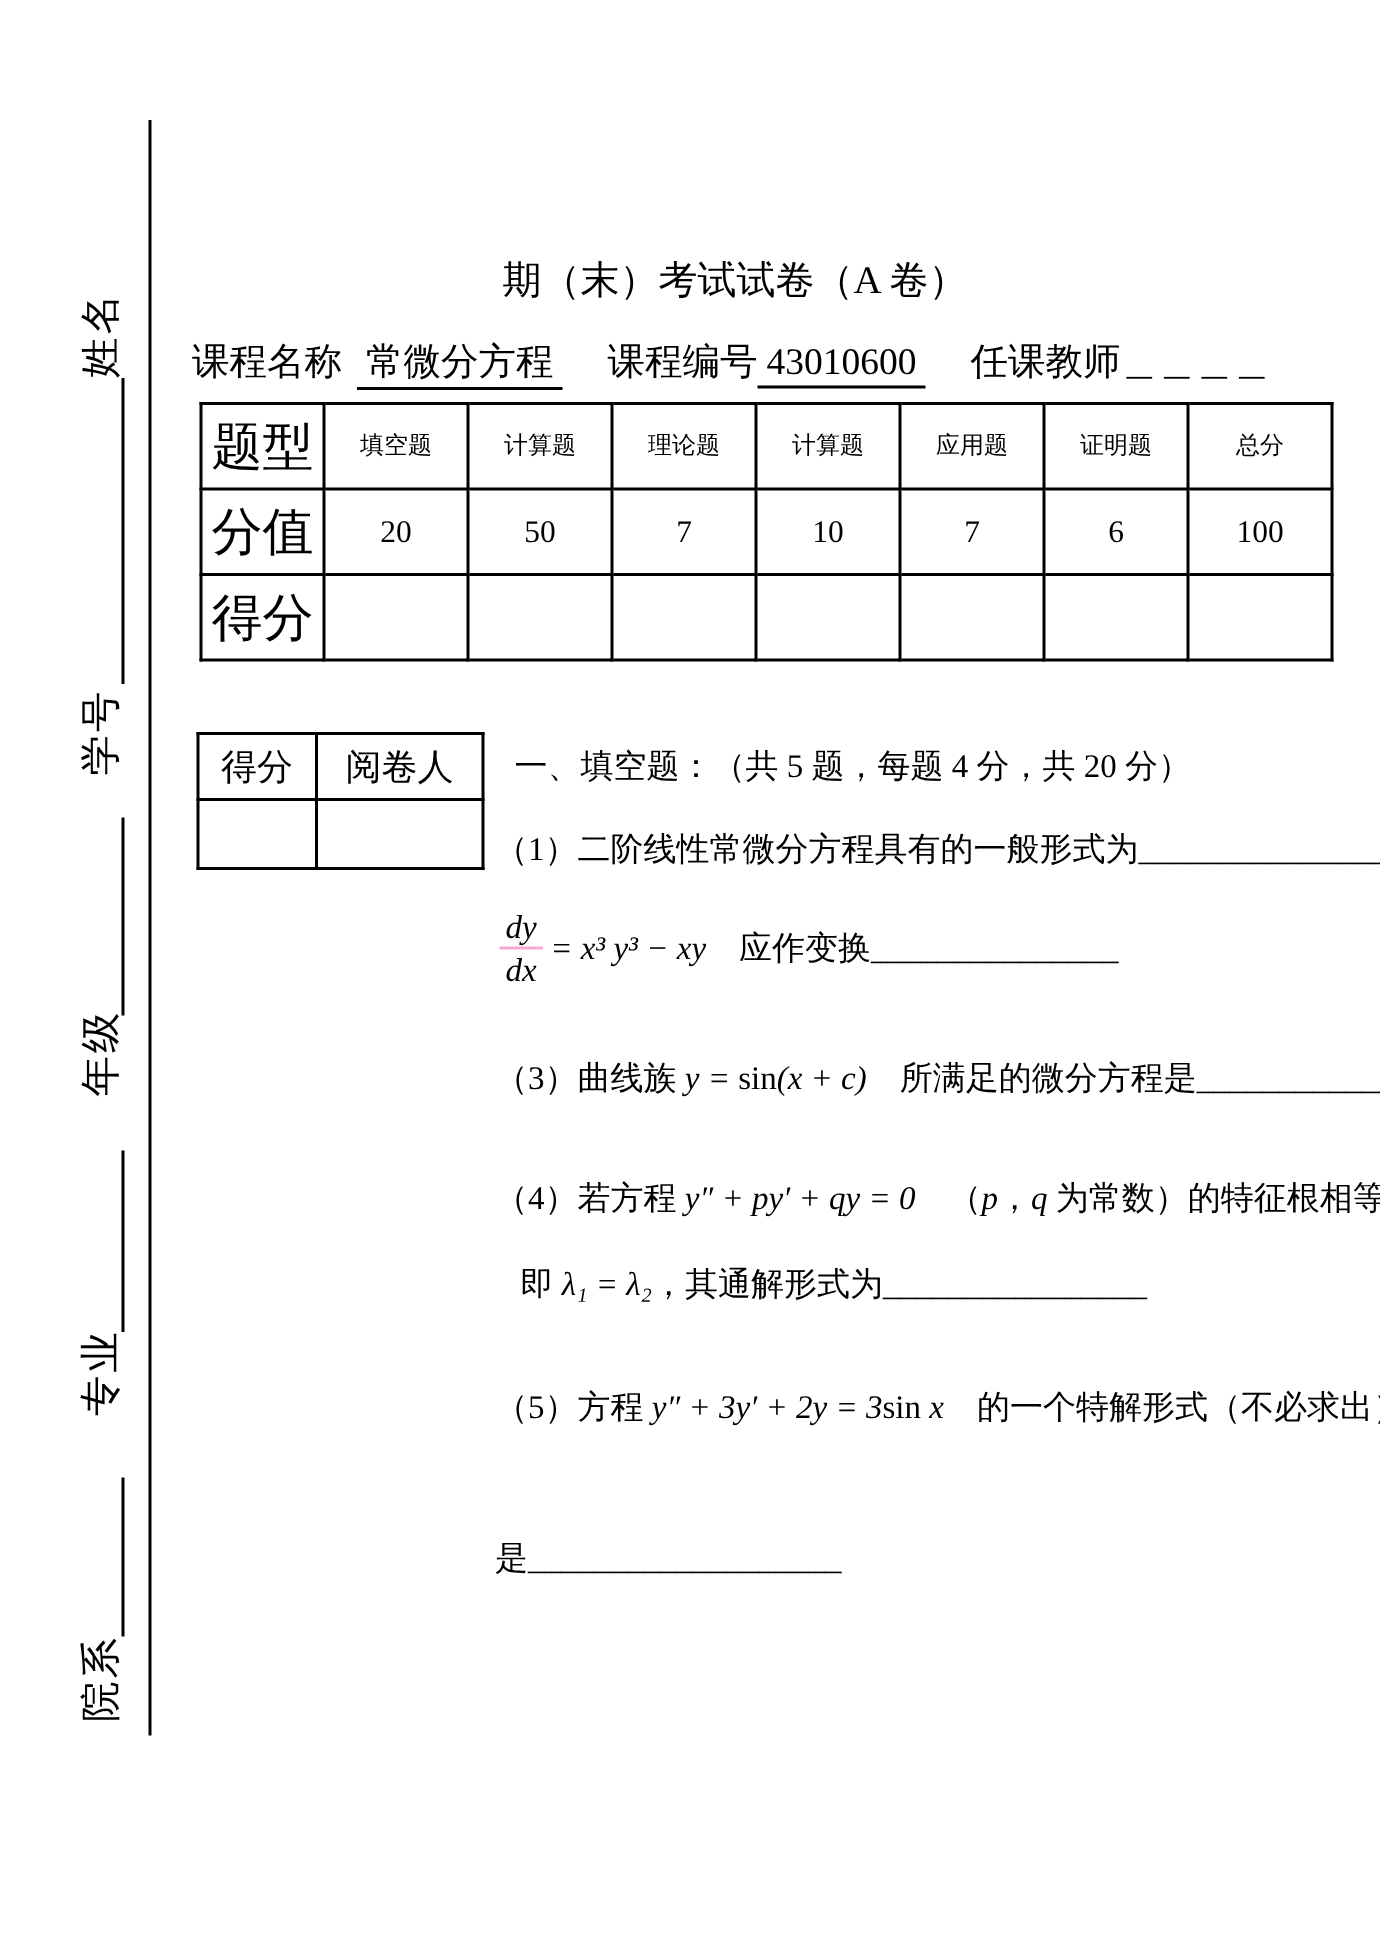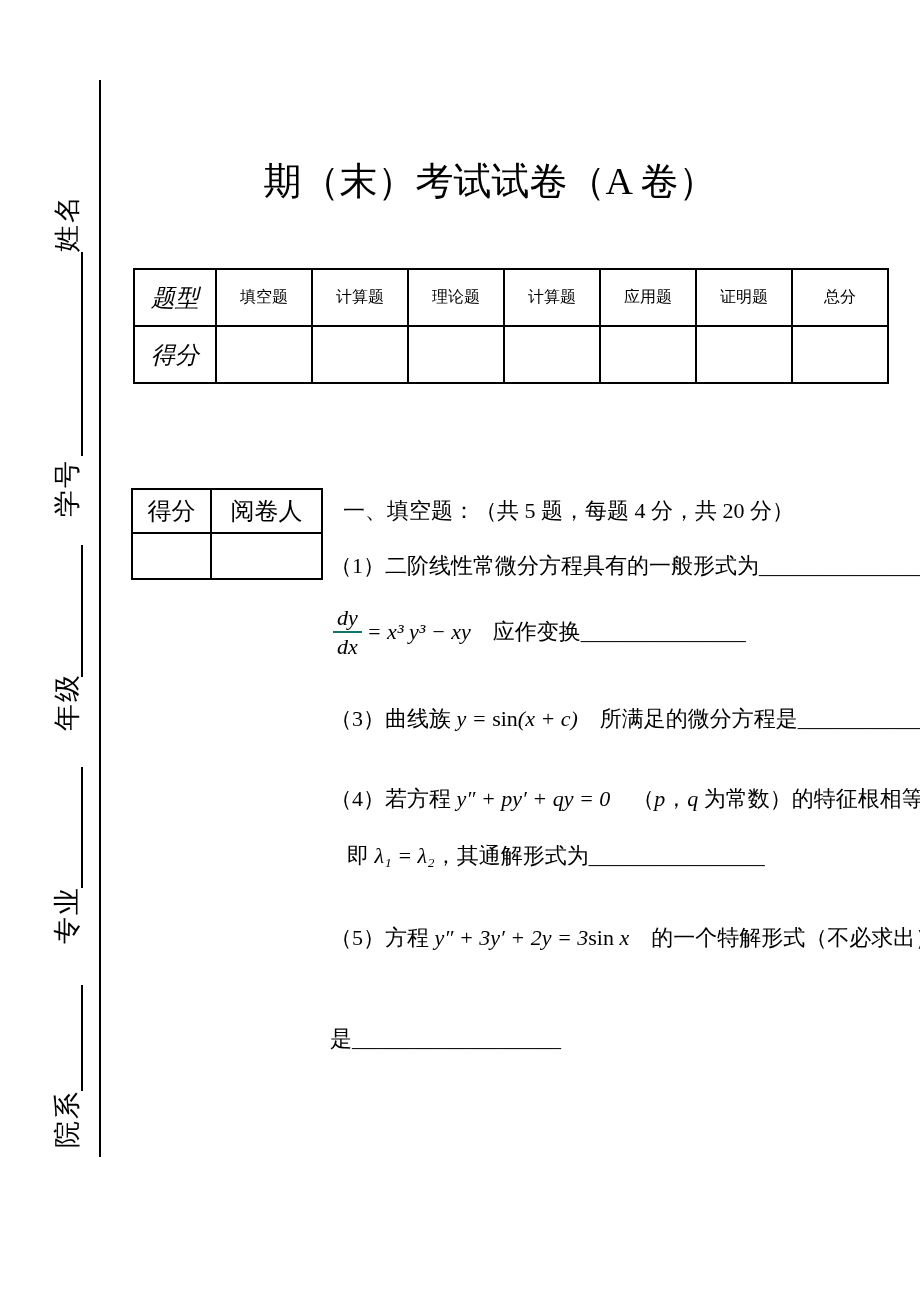--- a/index.html
+++ b/index.html
@@ -16,49 +16,49 @@
   .ruled-line   { position:absolute; left:81px; width:2px; background:#000; }
   .side-label {
     position:absolute; left:67px; white-space:nowrap;
     transform:translate(-50%,-50%) rotate(-90deg);
     font-size:27px; letter-spacing:2px;
   }
 
   
   .title-wrap { position:absolute; left:60px; width:860px; text-align:center; white-space:nowrap; }
   .title1 { top:104px; font-size:33px; }
-  .title2 { top:156px; font-size:38px; }
+  .title2 { top:169px; font-size:26px; }
 
   
   .course-line { position:absolute; left:128px; top:224px; font-size:25px; white-space:nowrap; }
   .u-val { display:inline-block; border-bottom:2px solid #000; padding:0 6px 1px 6px; }
   .gap-sm { margin-left:10px; }
   .gap-md { margin-left:30px; }
 
   
   table { border-collapse:collapse; table-layout:fixed; }
   td { border:2px solid #000; text-align:center; vertical-align:middle; overflow:hidden; }
   .score-table { position:absolute; left:133px; top:268px; width:754px; }
   .score-table td { height:53px; font-size:16px; }
-  .score-table td.rowhead { font-size:24px;font-style:italic; }
+  .score-table td.rowhead { font-size:34px; }
   .score-table td.num { font-size:21px; }
   .grader-table { position:absolute; left:131px; top:488px; width:192px; }
   .grader-table td { font-size:24px; }
   .grader-table tr.hrow td { height:40px; }
   .grader-table tr.erow td { height:42px; }
 
   
   .sec-heading { position:absolute; left:343px; top:496px; font-size:22px; white-space:nowrap; }
   .qline { position:absolute; font-size:22px; white-space:nowrap; }
   .m  { font-style:italic; font-family:"Liberation Serif","DejaVu Serif",serif; }
   .fn { font-style:normal; }
   .blank { letter-spacing:0; }
   .q2row { display:flex; align-items:center; height:60px; }
   .frac { display:inline-block; text-align:center; line-height:1.05; margin:0 5px 0 3px; font-size:22px; }
-  .frac .num { display:block; border-bottom:2px solid #0f766e; padding:0 4px 2px 4px; }
+  .frac .num { display:block; border-bottom:2px solid #f9a8d4; padding:0 4px 2px 4px; }
   .frac .den { display:block; padding-top:2px; }
 </style>
 </head>
 <body>
 
 <div class="page">
 
   <div class="margin-border"></div>
 
   <div class="side-label" style="top:223px;">姓名</div>
@@ -66,20 +66,23 @@
   <div class="side-label" style="top:488px;">学号</div>
   <div class="ruled-line" style="top:545px; height:132px;"></div>
   <div class="side-label" style="top:702px;">年级</div>
   <div class="ruled-line" style="top:767px; height:121px;"></div>
   <div class="side-label" style="top:915px;">专业</div>
   <div class="ruled-line" style="top:985px; height:106px;"></div>
   <div class="side-label" style="top:1119px;">院系</div>
 
   <div class="abs title-wrap title2">期（末）考试试卷（A 卷）</div>
 
+  <div class="course-line">
+    <span>课程名称</span><span class="u-val gap-sm">常微分方程</span><span class="gap-md">课程编号</span><span class="u-val">43010600</span><span class="gap-md">任课教师</span><span class="blank">＿＿＿＿</span>
+  </div>
 
   <table class="score-table">
     <colgroup>
       <col style="width:82px">
         <col style="width:96px">
         <col style="width:96px">
         <col style="width:96px">
       <col style="width:96px">
         <col style="width:96px">
         <col style="width:96px">
@@ -88,20 +91,30 @@
     <tbody>
         <tr>
       <td class="rowhead">题型</td>
       <td>填空题</td>
       <td>计算题</td>
       <td>理论题</td>
       <td>计算题</td>
       <td>应用题</td>
       <td>证明题</td>
       <td>总分</td>
+    </tr>
+    <tr>
+      <td class="rowhead">分值</td>
+      <td class="num">20</td>
+      <td class="num">50</td>
+      <td class="num">7</td>
+      <td class="num">10</td>
+      <td class="num">7</td>
+      <td class="num">6</td>
+      <td class="num">100</td>
     </tr>
     <tr>
       <td class="rowhead">得分</td>
       <td></td>
       <td></td>
       <td></td>
       <td></td>
       <td></td>
       <td></td>
       <td></td>

